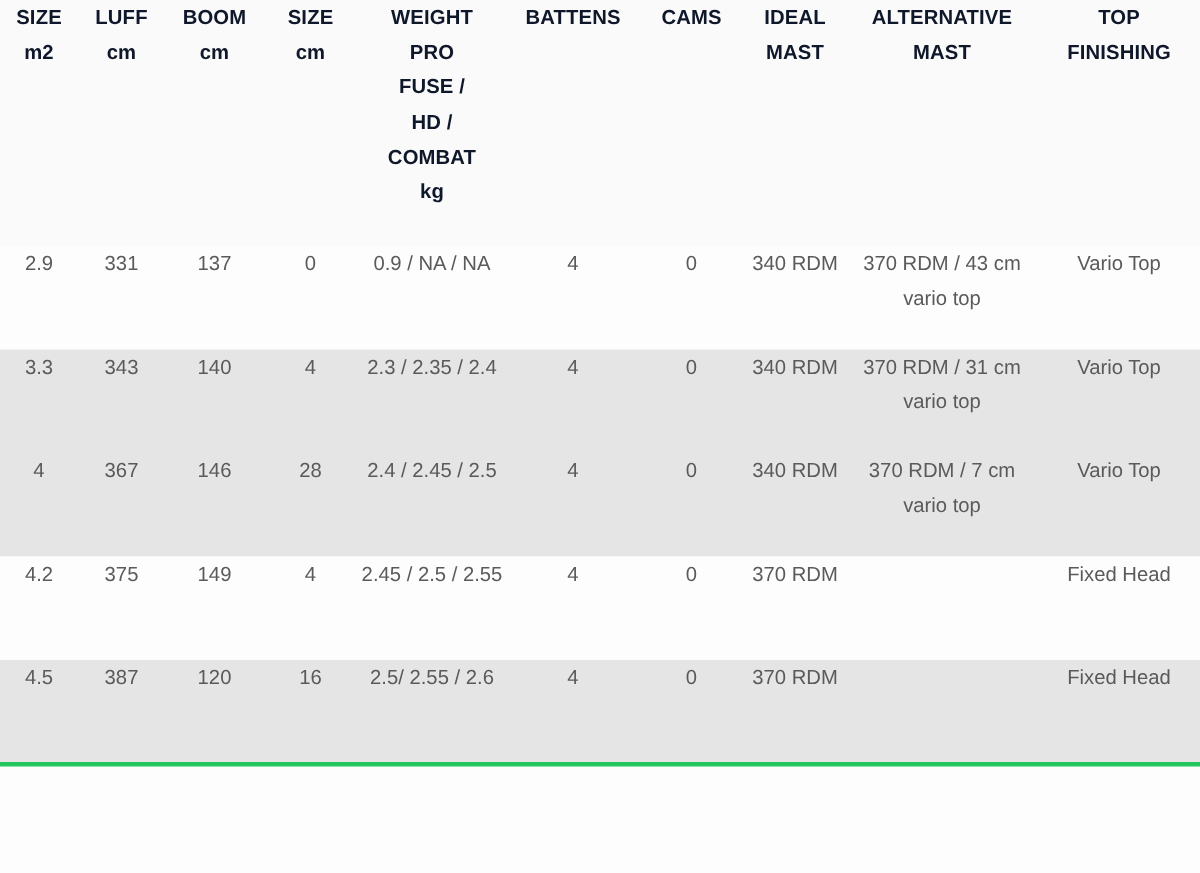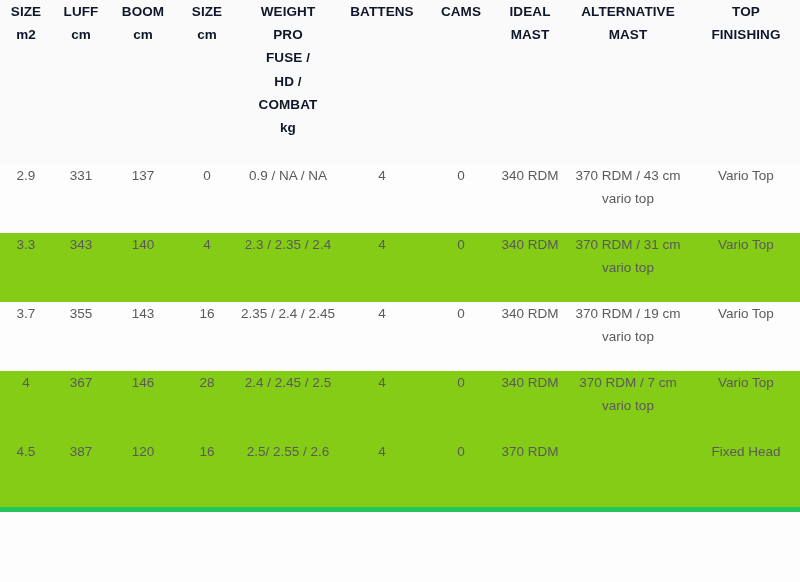--- a/index.html
+++ b/index.html
@@ -54,36 +54,36 @@
   }
   thead th .hdr-line {
     display: block;
   }
 
   
   tbody tr {
     height: 69px;
   }
   tbody tr.row-odd  { background: #fdfdfd; }
-  tbody tr.row-even { background: #84cc16; }
+  tbody tr.row-even { background: #e5e5e5; }
 
   tbody td {
     height: 69px;
     padding: 20px 6px 0 6px;
     box-sizing: border-box;
     font-size: 13.5px;
     font-weight: normal;
     color: #5a5a5a;
     line-height: 1.72;
     border-bottom: 1px solid #e6e6e6;
     vertical-align: top;
     word-wrap: break-word;
   }
   tbody tr:last-child td {
-    border-bottom: 5px solid #22c55e;
+    border-bottom: 3px solid #22c55e;
   }
 
   
   col.c-size   { width: 52px;  }
   col.c-luff   { width: 58px;  }
   col.c-boom   { width: 66px;  }
   col.c-base   { width: 62px;  }
   col.c-weight { width: 100px; }
   col.c-batt   { width: 88px;  }
   col.c-cams   { width: 70px;  }
@@ -172,43 +172,43 @@
         <td>343</td>
         <td>140</td>
         <td>4</td>
         <td>2.3 / 2.35 / 2.4</td>
         <td>4</td>
         <td>0</td>
         <td>340 RDM</td>
         <td>370 RDM / 31 cm vario top</td>
         <td>Vario Top</td>
       </tr>
-      <tr class="row-odd">
-        <td>3.7</td>
-        <td>355</td>
-        <td>143</td>
-        <td>16</td>
-        <td>2.35 / 2.4 / 2.45</td>
-        <td>4</td>
-        <td>0</td>
-        <td>340 RDM</td>
-        <td>370 RDM / 19 cm vario top</td>
-        <td>Vario Top</td>
-      </tr>
       <tr class="row-even">
         <td>4</td>
         <td>367</td>
         <td>146</td>
         <td>28</td>
         <td>2.4 / 2.45 / 2.5</td>
         <td>4</td>
         <td>0</td>
         <td>340 RDM</td>
         <td>370 RDM / 7 cm vario top</td>
         <td>Vario Top</td>
+      </tr>
+      <tr class="row-odd">
+        <td>4.2</td>
+        <td>375</td>
+        <td>149</td>
+        <td>4</td>
+        <td>2.45 / 2.5 / 2.55</td>
+        <td>4</td>
+        <td>0</td>
+        <td>370 RDM</td>
+        <td></td>
+        <td>Fixed Head</td>
       </tr>
       <tr class="row-even">
         <td>4.5</td>
         <td>387</td>
         <td>120</td>
         <td>16</td>
         <td>2.5/ 2.55 / 2.6</td>
         <td>4</td>
         <td>0</td>
         <td>370 RDM</td>

